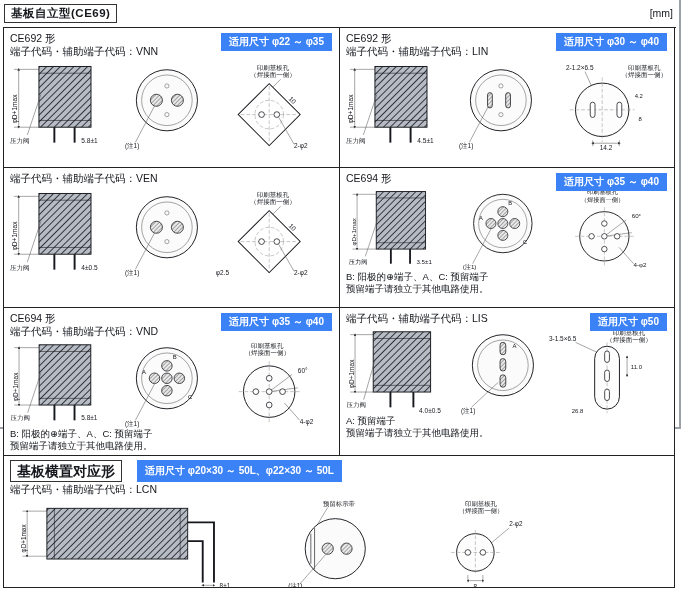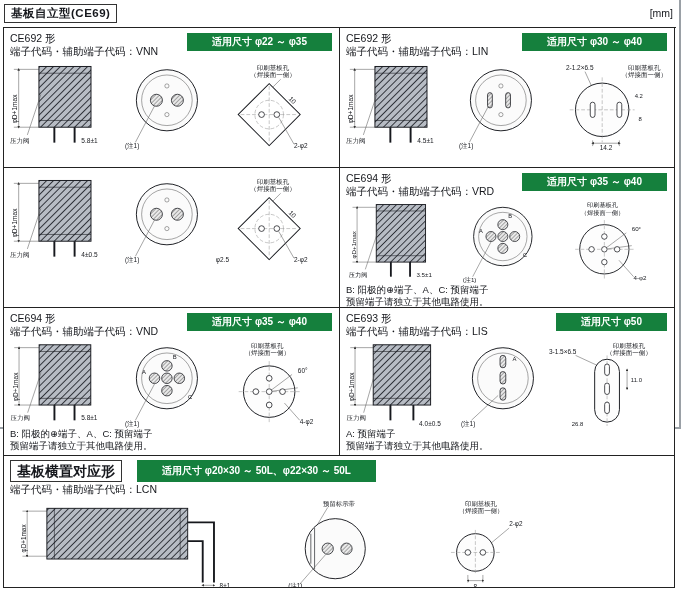--- a/index.html
+++ b/index.html
@@ -6,21 +6,21 @@
   html,body{width:681px;height:607px;overflow:hidden}
   body{font-family:"Liberation Sans","DejaVu Sans",sans-serif;background:#fff;color:#16181d;font-size:11px}
   .page{width:681px;height:429px;padding:4px 4px 0 3px;border-right:2px solid #9aa0a6;border-bottom:2px solid #9aa0a6;background:#fff}
   .hdr{height:23px;display:flex;justify-content:space-between;align-items:flex-start;padding:0 2px 2px 1px}
   .title-box{border:1px solid #333;font-weight:bold;font-size:11.5px;padding:1px 6px;letter-spacing:.5px}
   .unit{font-size:10.5px;padding-top:3px}
   .grid{display:grid;grid-template-columns:336px 335px;grid-template-rows:140px 140px 148px 132px;border-top:1.5px solid #222;border-left:1.5px solid #222;width:673px}
   .panel{border-right:1.5px solid #222;border-bottom:1.5px solid #222;position:relative;padding:4px 5px 2px 6px;background:#fff;overflow:hidden}
   .panel.wide{grid-column:1 / span 2}
   .ph-form,.ph-code{font-size:10.5px;line-height:13px}
-  .badge{position:absolute;top:5px;right:7px;background:#15803d;color:#fff;font-size:10px;font-weight:bold;padding:2px 25px;white-space:nowrap}
+  .badge{position:absolute;top:5px;right:7px;background:#3b82f6;color:#fff;font-size:10px;font-weight:bold;padding:2px 8px;white-space:nowrap}
   .badge-inline{position:static;margin-left:12px;display:inline-block;vertical-align:2px}
   .wide-head{line-height:18px;margin-bottom:1px}
   .subhead{display:inline-block;border:1px solid #333;font-weight:bold;font-size:14px;padding:1px 6px}
   .draw{display:flex;justify-content:space-between;align-items:flex-start;margin-top:2px}
   .draw-wide{justify-content:flex-start;gap:26px;padding-left:4px}
   .note{font-size:9.5px;line-height:11.5px;margin-top:0}
   .fnote{font-size:10px;padding:5px 2px 0 2px}
   svg text{font-family:inherit;fill:#16181d}
   .t{font-size:6.8px}
   .t6{font-size:6.2px}
@@ -150,20 +150,21 @@
           <text class="t6" x="100" y="62">8</text>
           <line class="thin" x1="52" y1="82" x2="52" y2="88"></line>
           <line class="thin" x1="80" y1="82" x2="80" y2="88"></line>
           <line class="thin" x1="52" y1="85" x2="80" y2="85" marker-start="url(#ar)" marker-end="url(#ar)"></line>
           <text class="t" text-anchor="middle" x="66" y="92">14.2</text>
         </svg>
       </div>
     </section>
 
     <section class="panel">
+      <div class="ph-code">端子代码・辅助端子代码：VEN</div>
       <div class="ph-form"></div>
       <div class="draw">
         <svg width="108" height="92" viewBox="0 0 112 92">
           <line class="thin" x1="4" y1="8" x2="30" y2="8"></line>
           <line class="thin" x1="4" y1="68" x2="30" y2="68"></line>
           <line class="thin" x1="9" y1="8" x2="9" y2="68" marker-start="url(#ar)" marker-end="url(#ar)"></line>
           <text class="t" transform="rotate(-90 7.5 64)" x="7.5" y="64">φD+1max</text>
           <rect x="30" y="5" width="54" height="63" fill="url(#hatchB)" stroke="#16181d" stroke-width="1"></rect>
           <line x1="30" y1="12" x2="84" y2="12" stroke="#16181d" stroke-width=".6"></line>
           <line x1="30" y1="61" x2="84" y2="61" stroke="#16181d" stroke-width=".6"></line>
@@ -198,21 +199,20 @@
           </g>
           <text class="t" x="4" y="90">φ2.5</text>
           <line class="thin" x1="86" y1="86" x2="70" y2="58"></line>
           <text class="t" x="86" y="90">2-φ2</text>
         </svg>
       </div>
     </section>
 
     <section class="panel">
       <div class="ph-form">CE694 形</div>
-      <div class="ph-code">端子代码・辅助端子代码：VRD</div>
       <div class="badge">适用尺寸 φ35 ～ φ40</div>
       <div class="draw">
         <svg width="108" height="84" viewBox="0 0 112 92">
           <line class="thin" x1="4" y1="8" x2="30" y2="8"></line>
           <line class="thin" x1="4" y1="68" x2="30" y2="68"></line>
           <line class="thin" x1="9" y1="8" x2="9" y2="68" marker-start="url(#ar)" marker-end="url(#ar)"></line>
           <text class="t" transform="rotate(-90 7.5 64)" x="7.5" y="64">φD+1max</text>
           <rect x="30" y="5" width="54" height="63" fill="url(#hatchB)" stroke="#16181d" stroke-width="1"></rect>
           <line x1="30" y1="12" x2="84" y2="12" stroke="#16181d" stroke-width=".6"></line>
           <line x1="30" y1="61" x2="84" y2="61" stroke="#16181d" stroke-width=".6"></line>
@@ -311,21 +311,20 @@
           <text class="t" x="92" y="88">4-φ2</text>
         </svg>
       </div>
       <div class="note">
         <div>B: 阳极的⊕端子、A、C: 预留端子</div>
         <div>预留端子请独立于其他电路使用。</div>
       </div>
     </section>
 
     <section class="panel">
-      <div class="ph-form">CE693 形</div>
       <div class="ph-code">端子代码・辅助端子代码：LIS</div>
       <div class="badge">适用尺寸 φ50</div>
       <div class="draw">
         <svg width="108" height="88" viewBox="0 0 112 92">
           <line class="thin" x1="4" y1="8" x2="28" y2="8"></line>
           <line class="thin" x1="4" y1="68" x2="28" y2="68"></line>
           <line class="thin" x1="9" y1="8" x2="9" y2="68" marker-start="url(#ar)" marker-end="url(#ar)"></line>
           <text class="t" transform="rotate(-90 7.5 64)" x="7.5" y="64">φD+1max</text>
           <rect x="28" y="5" width="60" height="63" fill="url(#hatchB)" stroke="#16181d" stroke-width="1"></rect>
           <line x1="28" y1="12" x2="88" y2="12" stroke="#16181d" stroke-width=".6"></line>

